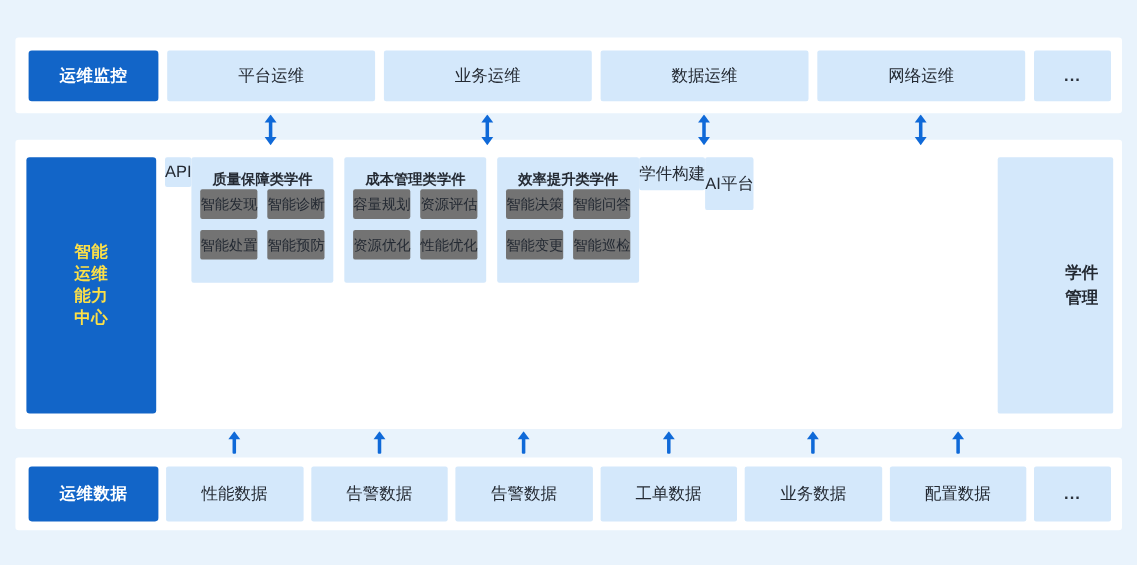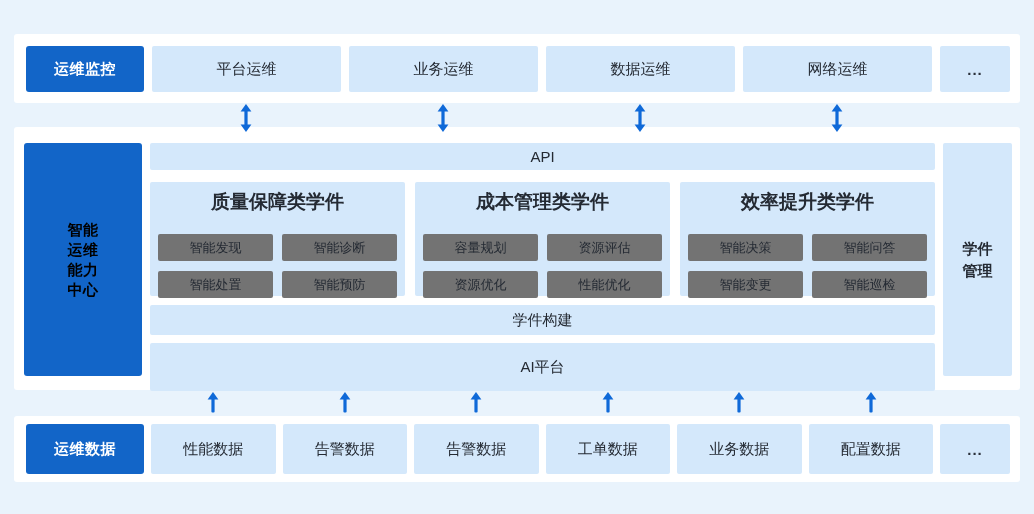--- a/index.html
+++ b/index.html
@@ -22,47 +22,47 @@
   .panel--top .bluebox,.panel--bottom .bluebox{flex:0 0 118px;}
   .lightbox{
     background:#d4e8fb;border-radius:2px;display:flex;align-items:center;justify-content:center;
     font-size:15px;
   }
   .itemflex{flex:1 1 0;}
   .dots{flex:0 0 70px;font-weight:700;letter-spacing:1px;color:#2a313b;}
   
   .mid-label{
     position:absolute;left:10px;top:16px;width:118px;height:233px;
-    background:#1265c8;color:#000000;border-radius:3px;
+    background:#1265c8;color:#fde047;border-radius:3px;
     display:flex;flex-direction:column;align-items:center;justify-content:center;
     font-weight:600;font-size:15px;line-height:20px;letter-spacing:.5px;
   }
-  .mid-center{position:absolute;left:136px;top:16px;width:785px;height:233px;display:flex;flex-direction:column;}
+  .mid-center{position:absolute;left:136px;top:16px;width:785px;height:233px;display:flex;flex-direction:row;}
   .bar{
     background:#d4e8fb;border-radius:2px;display:flex;align-items:center;justify-content:center;
     font-size:15px;flex:0 0 auto;
   }
   .bar--api{height:27px;margin-bottom:12px;}
   .bar--build{height:30px;margin-bottom:8px;}
   .bar--ai{height:48px;}
   .groups{display:flex;gap:10px;height:114px;margin-bottom:9px;}
   .group{
     flex:1 1 0;background:#d4e8fb;border-radius:2px;padding:0 8px;box-sizing:border-box;
   }
-  .group-title{height:52px;line-height:39px;text-align:center;font-size:19px;font-weight:600;}
+  .group-title{height:29px;line-height:39px;text-align:center;font-size:13px;font-weight:600;}
   .group-grid{display:grid;grid-template-columns:1fr 1fr;gap:10px 9px;}
   .cell{
     height:27px;background:#737373;border-radius:2px;
     display:flex;align-items:center;justify-content:center;font-size:13px;
   }
   .mid-side{
-    position:absolute;right:8px;top:16px;width:69px;height:233px;
+    position:absolute;right:8px;top:16px;width:57px;height:233px;
     background:#d4e8fb;border-radius:2px;
     display:flex;flex-direction:column;align-items:center;justify-content:center;
-    font-size:15px;font-weight:600;line-height:22px;
+    font-size:15px;font-weight:600;line-height:22px;padding-left:48px;
   }
   
   .arrow{position:absolute;width:12px;line-height:0;}
   .arrow svg{display:block;}
   .arrow--v{top:104px;height:28px;}
   .arrow--up{top:392px;height:21px;}
 </style>
 </head>
 <body>
 

